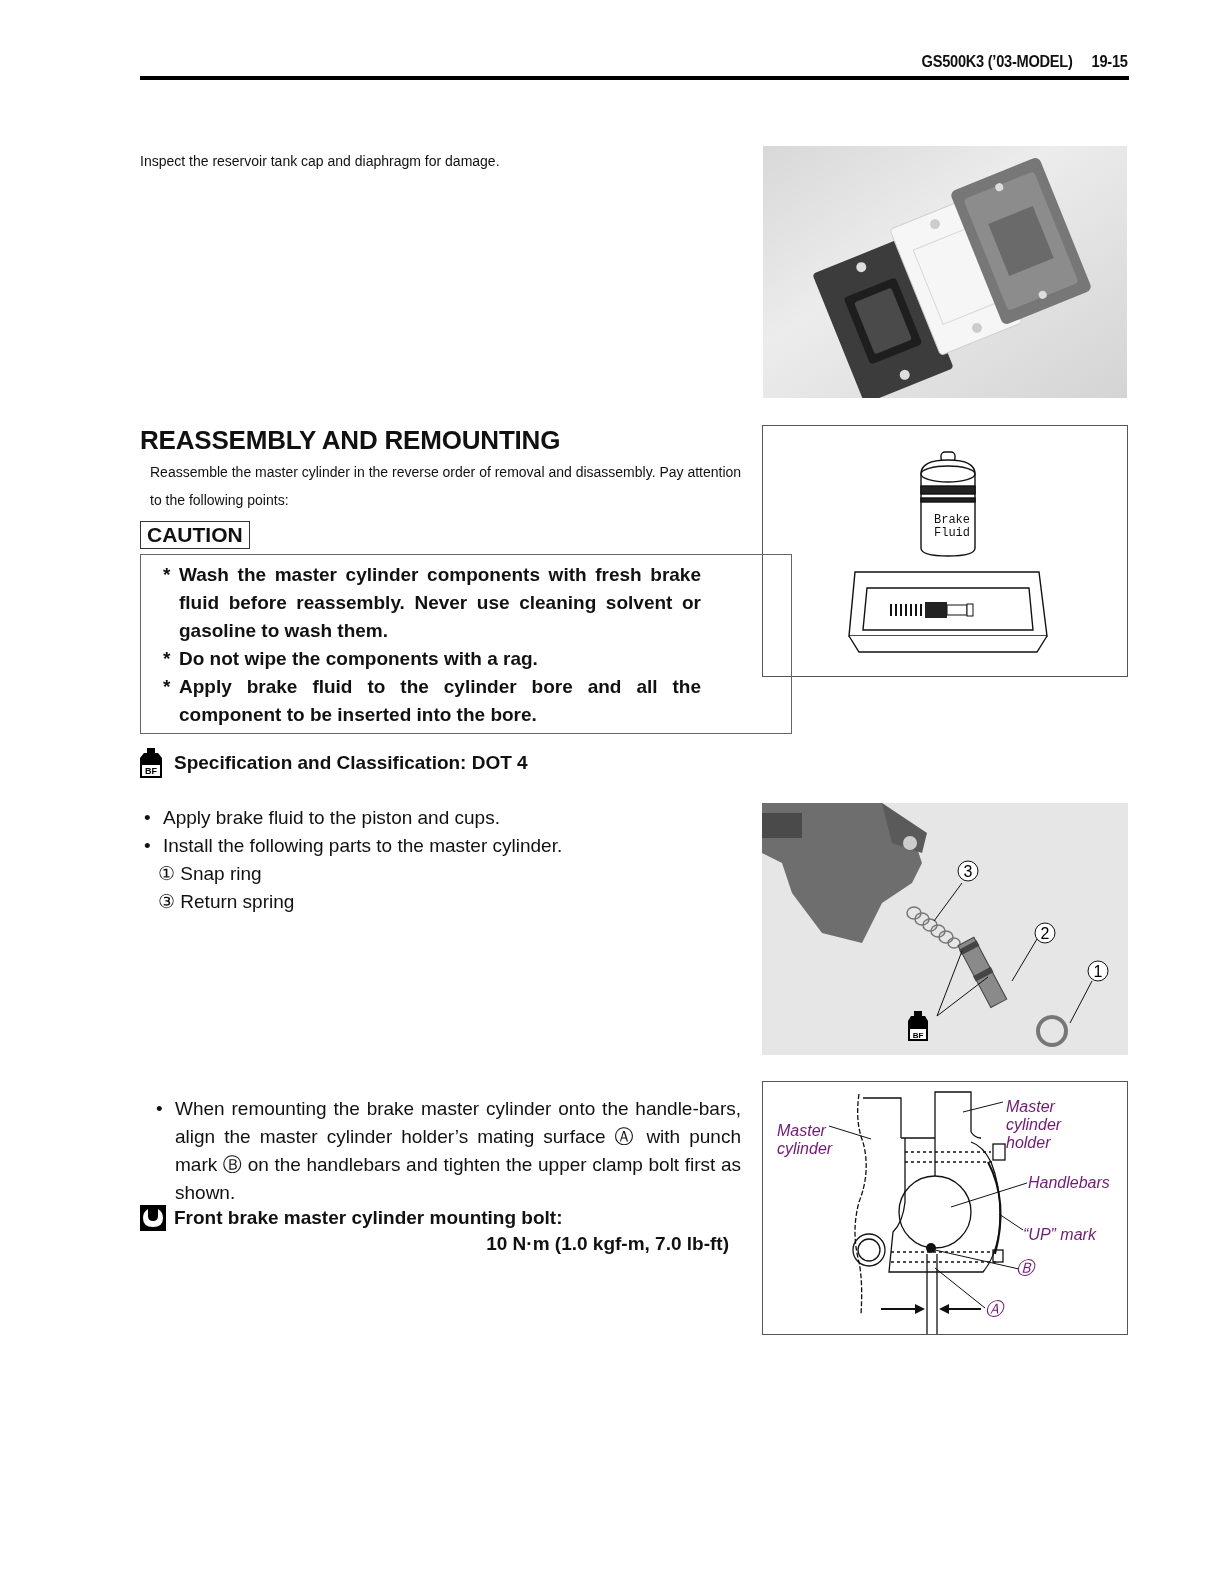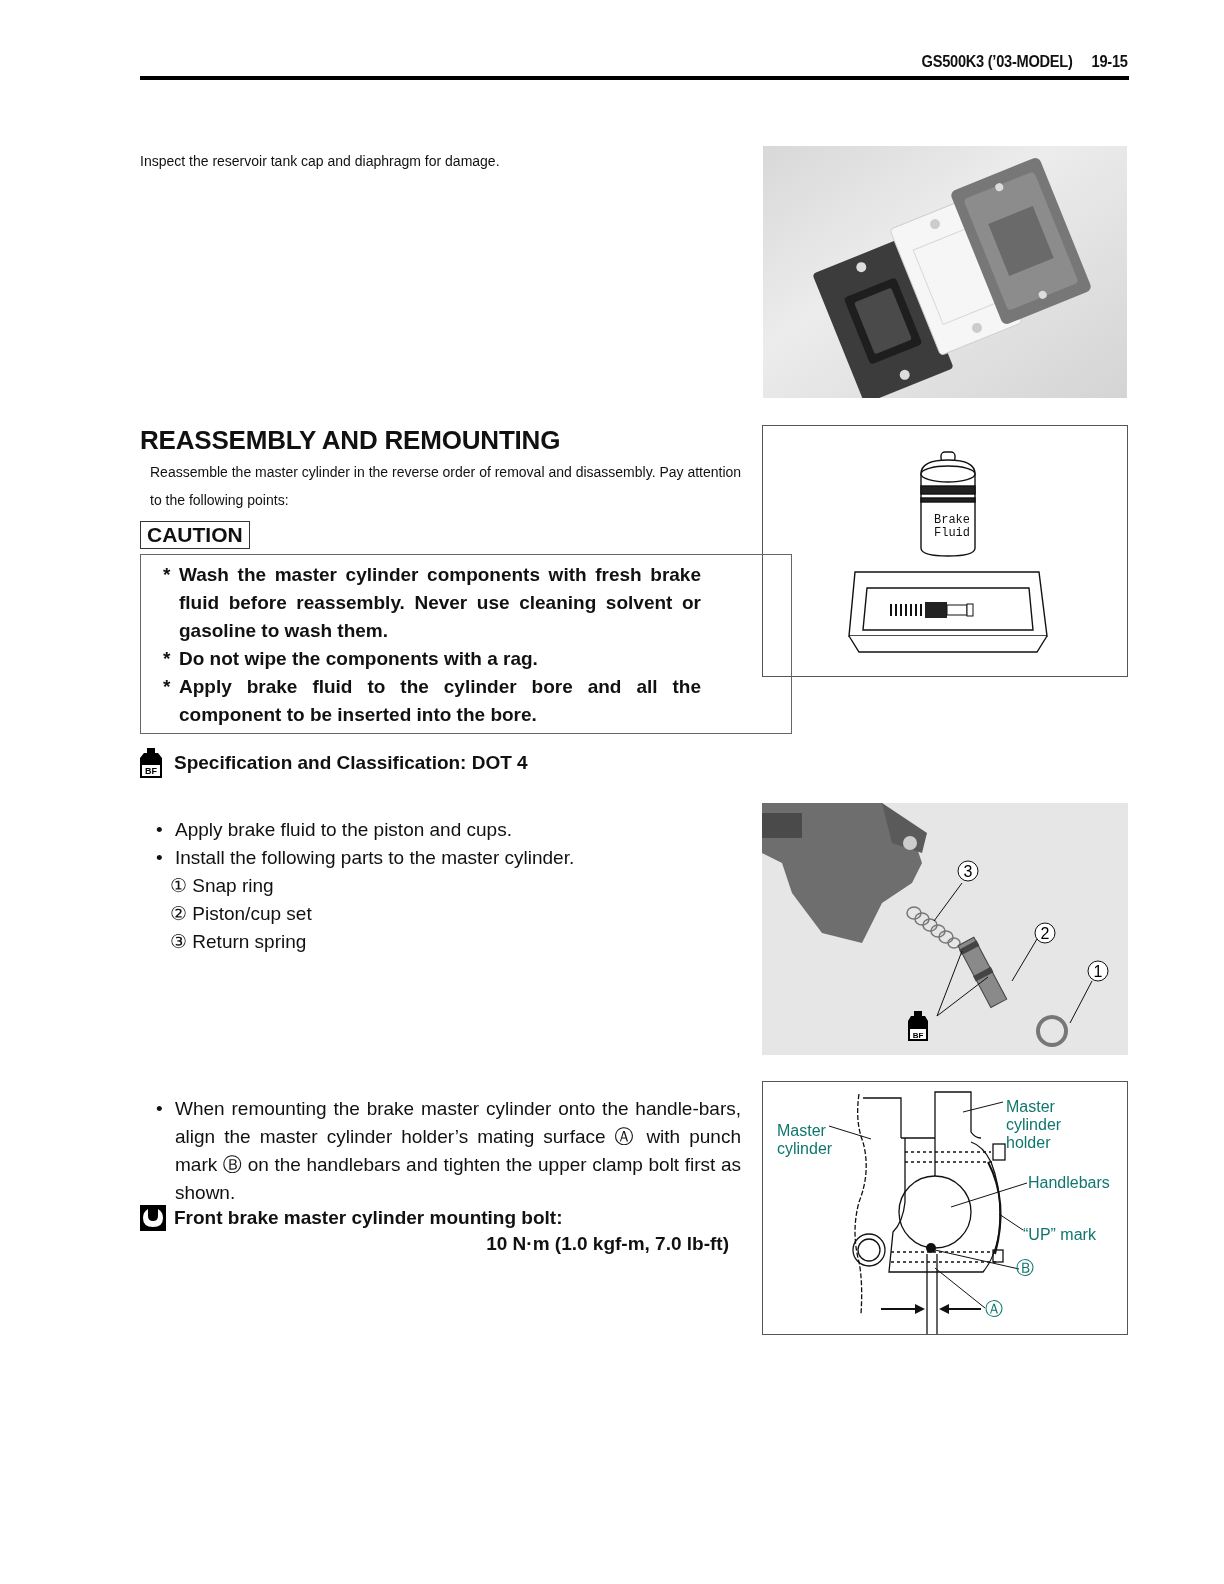--- a/index.html
+++ b/index.html
@@ -14,35 +14,35 @@
   .heading { left:140px; top:425px; font-size:26px; font-weight:bold; letter-spacing:-0.2px; }
   .caution-label { left:140px; top:521px; border:1px solid #333; padding:0 6px; font-weight:bold;
                    font-size:21px; line-height:26px; }
   .caution-box { left:140px; top:554px; width:652px; height:180px; border:1.5px solid #666; box-sizing:border-box; }
   .caution-list { position:absolute; left:22px; top:6px; width:538px; margin:0; padding:0; list-style:none;
                   font-weight:bold; font-size:19px; line-height:28px; }
   .caution-list li { position:relative; padding-left:16px; text-align:justify; text-align-last:left; }
   .caution-list li::before { content:"*"; position:absolute; left:0; top:0; }
   .spec-row { left:140px; top:748px; display:flex; align-items:center; font-weight:bold; font-size:19px; }
   .icon-bf { width:22px; height:30px; margin-right:12px; }
-  .bullets { left:144px; top:804px; width:590px; margin:12px; padding:0; list-style:none; font-size:19px; line-height:28px; }
+  .bullets { left:144px; top:804px; width:590px; margin:0; padding:0; list-style:none; font-size:19px; line-height:28px; }
   .bullets li { position:relative; padding-left:19px; }
   .bullets li::before { content:"•"; position:absolute; left:0; }
   .bullets .num { padding-left:14px; }
   .bullets .num::before { content:""; }
   .bullets2 { left:144px; top:1083px; width:585px; margin:12px; padding:0; list-style:none; font-size:19px; line-height:28px; }
   .bullets2 li { position:relative; padding-left:19px; text-align:justify; text-align-last:left; }
   .bullets2 li::before { content:"•"; position:absolute; left:0; }
   .torque-row { left:140px; top:1205px; display:flex; align-items:center; font-weight:bold; font-size:19px; }
   .icon-wrench { width:26px; height:26px; margin-right:8px; }
   .torque-value { right:495px; top:1233px; font-weight:bold; font-size:19px; }
   .fig { border:1px solid #555; box-sizing:border-box; background:#fff; }
   .photo { background:#e8e8e8; }
   .fig svg { display:block; }
-  .fig-label { position:absolute; font-size:16px; line-height:18px; color:#0f766e; }
+  .fig-label { position:absolute; font-size:16px; line-height:18px; color:#701a75;font-style:italic; }
 </style>
 </head>
 <body>
 
 <div class="abs header-text">
   <span>GS500K3 (’03-MODEL)</span><span class="pg">19-15</span>
 </div>
 <div class="abs rule"></div>
 
 <div class="abs para" style="left:140px; top:147px;">Inspect the reservoir tank cap and diaphragm for damage.</div>
@@ -135,21 +135,20 @@
     <rect x="2" y="17" width="18" height="11" fill="#fff"></rect>
     <text x="11" y="26" font-size="9" font-weight="bold" text-anchor="middle" font-family="Liberation Sans, sans-serif">BF</text>
   </svg>
   <span>Specification and Classification: DOT 4</span>
 </div>
 
 <ul class="abs bullets">
   <li>Apply brake fluid to the piston and cups.</li>
   <li>Install the following parts to the master cylinder.</li>
   <li class="num">① Snap ring</li>
-  <li class="num">② Piston/cup set</li>
   <li class="num">③ Return spring</li>
 </ul>
 
 <div class="abs fig photo" style="left:762px; top:803px; width:366px; height:252px; border:none;">
   <svg width="366" height="252" viewBox="0 0 366 252">
     <rect width="366" height="252" fill="#e6e6e6"></rect>
 
     <path d="M0 0 L120 0 L150 30 L160 60 L150 80 L120 100 L100 140 L60 130 L30 90 L20 60 L0 50 Z" fill="#6e6e6e"></path>
     <path d="M120 0 L165 30 L160 50 L130 40 Z" fill="#5a5a5a"></path>
     <circle cx="148" cy="40" r="7" fill="#ccc"></circle>

